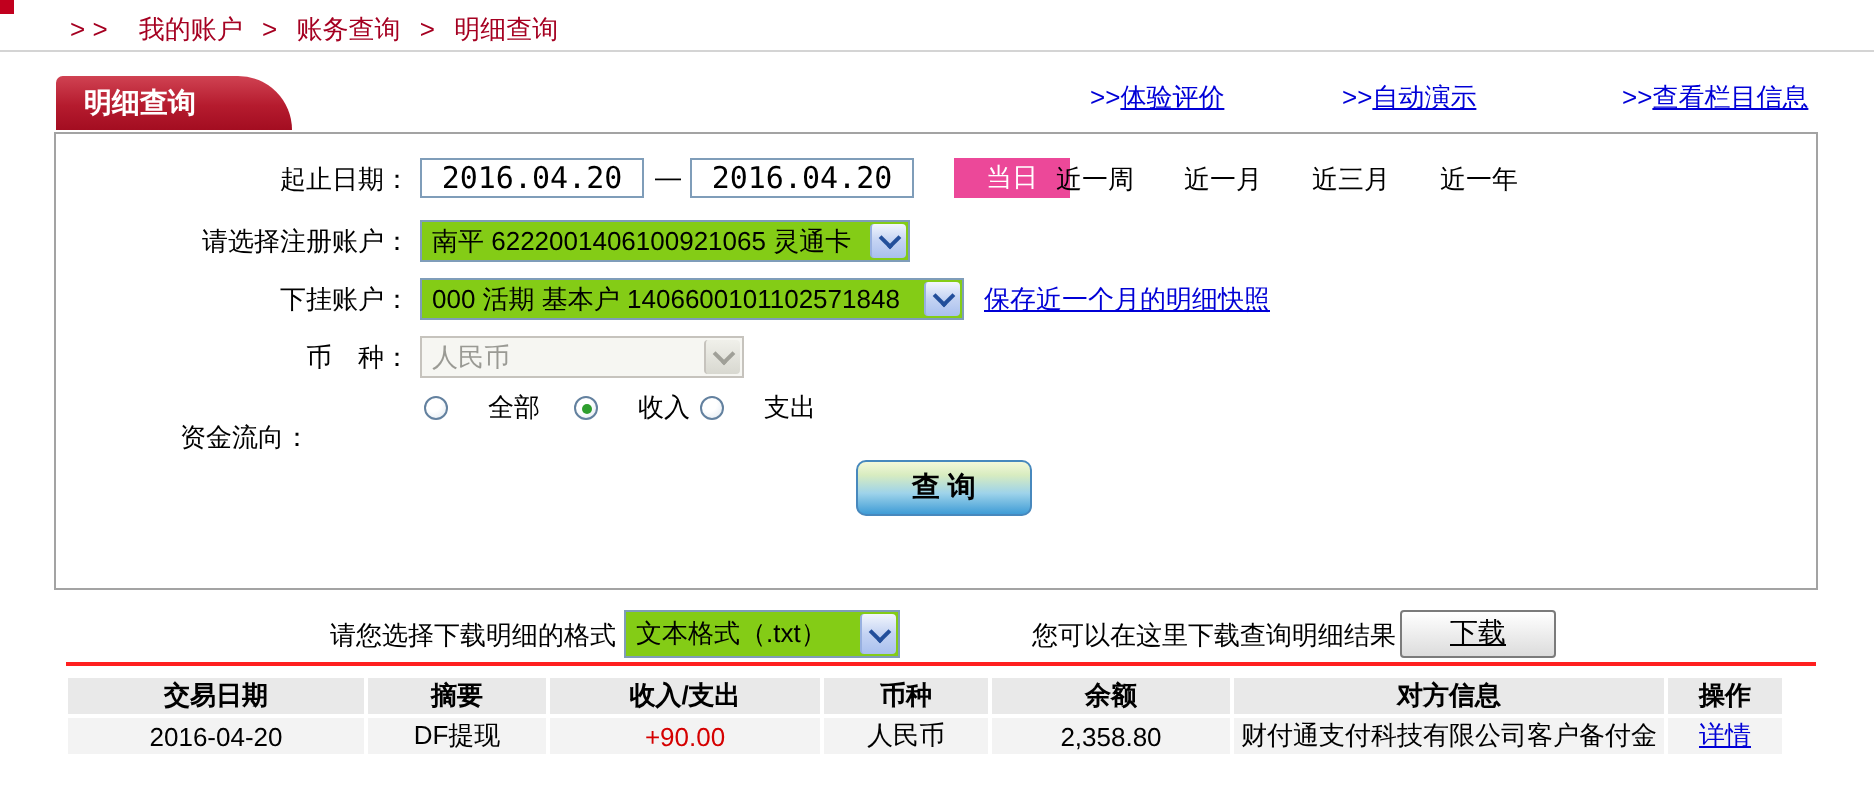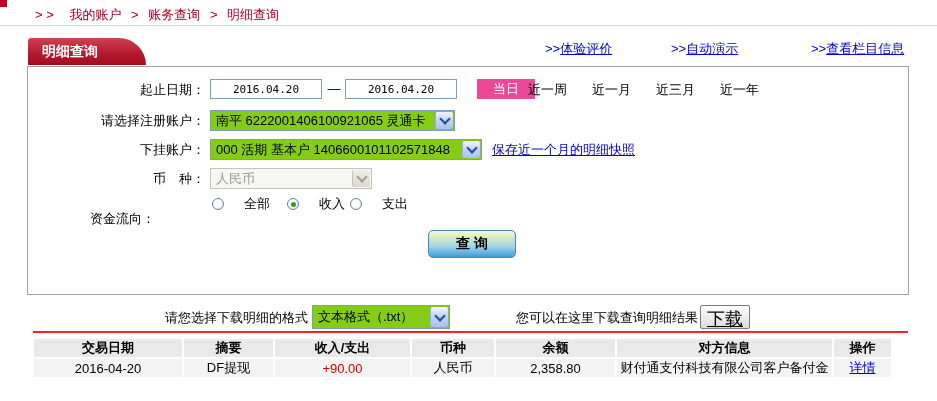--- a/index.html
+++ b/index.html
@@ -20,21 +20,21 @@
        line-height:27px;padding-left:14px;}
   .hlink{top:40px;color:#0000d6;text-decoration:none;cursor:pointer;white-space:nowrap;}
   .hlink .u{text-decoration:underline;}
 
   
   .panel{left:27px;top:66px;width:882px;height:229px;box-sizing:border-box;
          border:1px solid #a3a3a3;background:#fff;}
   .lbl{left:40px;width:165px;text-align:right;white-space:nowrap;}
 
   .inputbox{box-sizing:border-box;border:1px solid #7f9db9;background:#fff;height:20px;
-            text-align:center;font-family:"DejaVu Sans Mono","Liberation Mono",monospace;font-size:11px;padding:0;}
+            text-align:center;font-family:"DejaVu Sans Mono","Liberation Mono",monospace;font-size:15px;padding:0;}
   .dash{text-align:center;}
 
   .badge{background:#ec4899;color:#fff;height:20px;line-height:20px;padding:0 16px;}
   .qrange{color:#000;cursor:pointer;white-space:nowrap;}
 
   .sel{box-sizing:border-box;border:1px solid #7f9db9;background:#84cc16;height:21px;
        line-height:19px;padding-left:5px;white-space:nowrap;overflow:hidden;cursor:pointer;}
   .sel .val{font-size:13px;}
   .sel .arrow{position:absolute;right:1px;top:1px;bottom:1px;width:17px;
        background:linear-gradient(180deg,#f2f6fd 0%,#c4d3f3 50%,#a9c0ee 100%);
@@ -52,22 +52,22 @@
          background:radial-gradient(circle at 35% 30%,#ffffff 40%,#dfe8f0);display:flex;align-items:center;justify-content:center;}
   .radio.checked::after{content:"";width:5px;height:5px;border-radius:50%;background:#2e9e2e;}
 
   .btn-query{left:428px;top:230px;width:88px;height:28px;box-sizing:border-box;cursor:pointer;
        background:linear-gradient(180deg,#f3f8d9 0%,#d8ecc0 25%,#9ed3ea 60%,#3f9cd6 100%);
        border:1px solid #4788bd;border-radius:5px;font-weight:bold;font-size:14px;color:#000;}
 
   
   .fmt-lbl{left:120px;top:309px;width:188px;text-align:right;white-space:nowrap;}
   .res-lbl{left:516px;top:309px;white-space:nowrap;}
-  .btn-dl{left:700px;top:305px;width:50px;height:24px;box-sizing:border-box;cursor:pointer;
-       background:linear-gradient(180deg,#ffffff,#dcdcdc);border:1px solid #7b7b7b;border-radius:2px;font-size:18px;text-decoration:underline;}
+  .btn-dl{left:700px;top:305px;width:78px;height:24px;box-sizing:border-box;cursor:pointer;
+       background:linear-gradient(180deg,#ffffff,#dcdcdc);border:1px solid #7b7b7b;border-radius:2px;font-size:14px;text-decoration:underline;}
 
   .redline{left:33px;top:331px;width:875px;height:2px;background:#ff1f1f;}
 
   
   .tx-table{left:32px;top:337px;border-collapse:separate;border-spacing:2px;font-size:13px;}
   .tx-table th{background:#e9e9e9;height:17px;font-weight:bold;padding:0 2px;white-space:nowrap;}
   .tx-table td{background:#f3f3f3;height:16px;text-align:center;padding:0 2px;white-space:nowrap;}
   .tx-table td.amount{color:#d50000;}
   .tx-table a{color:#0000d6;text-decoration:underline;cursor:pointer;}
 </style>

